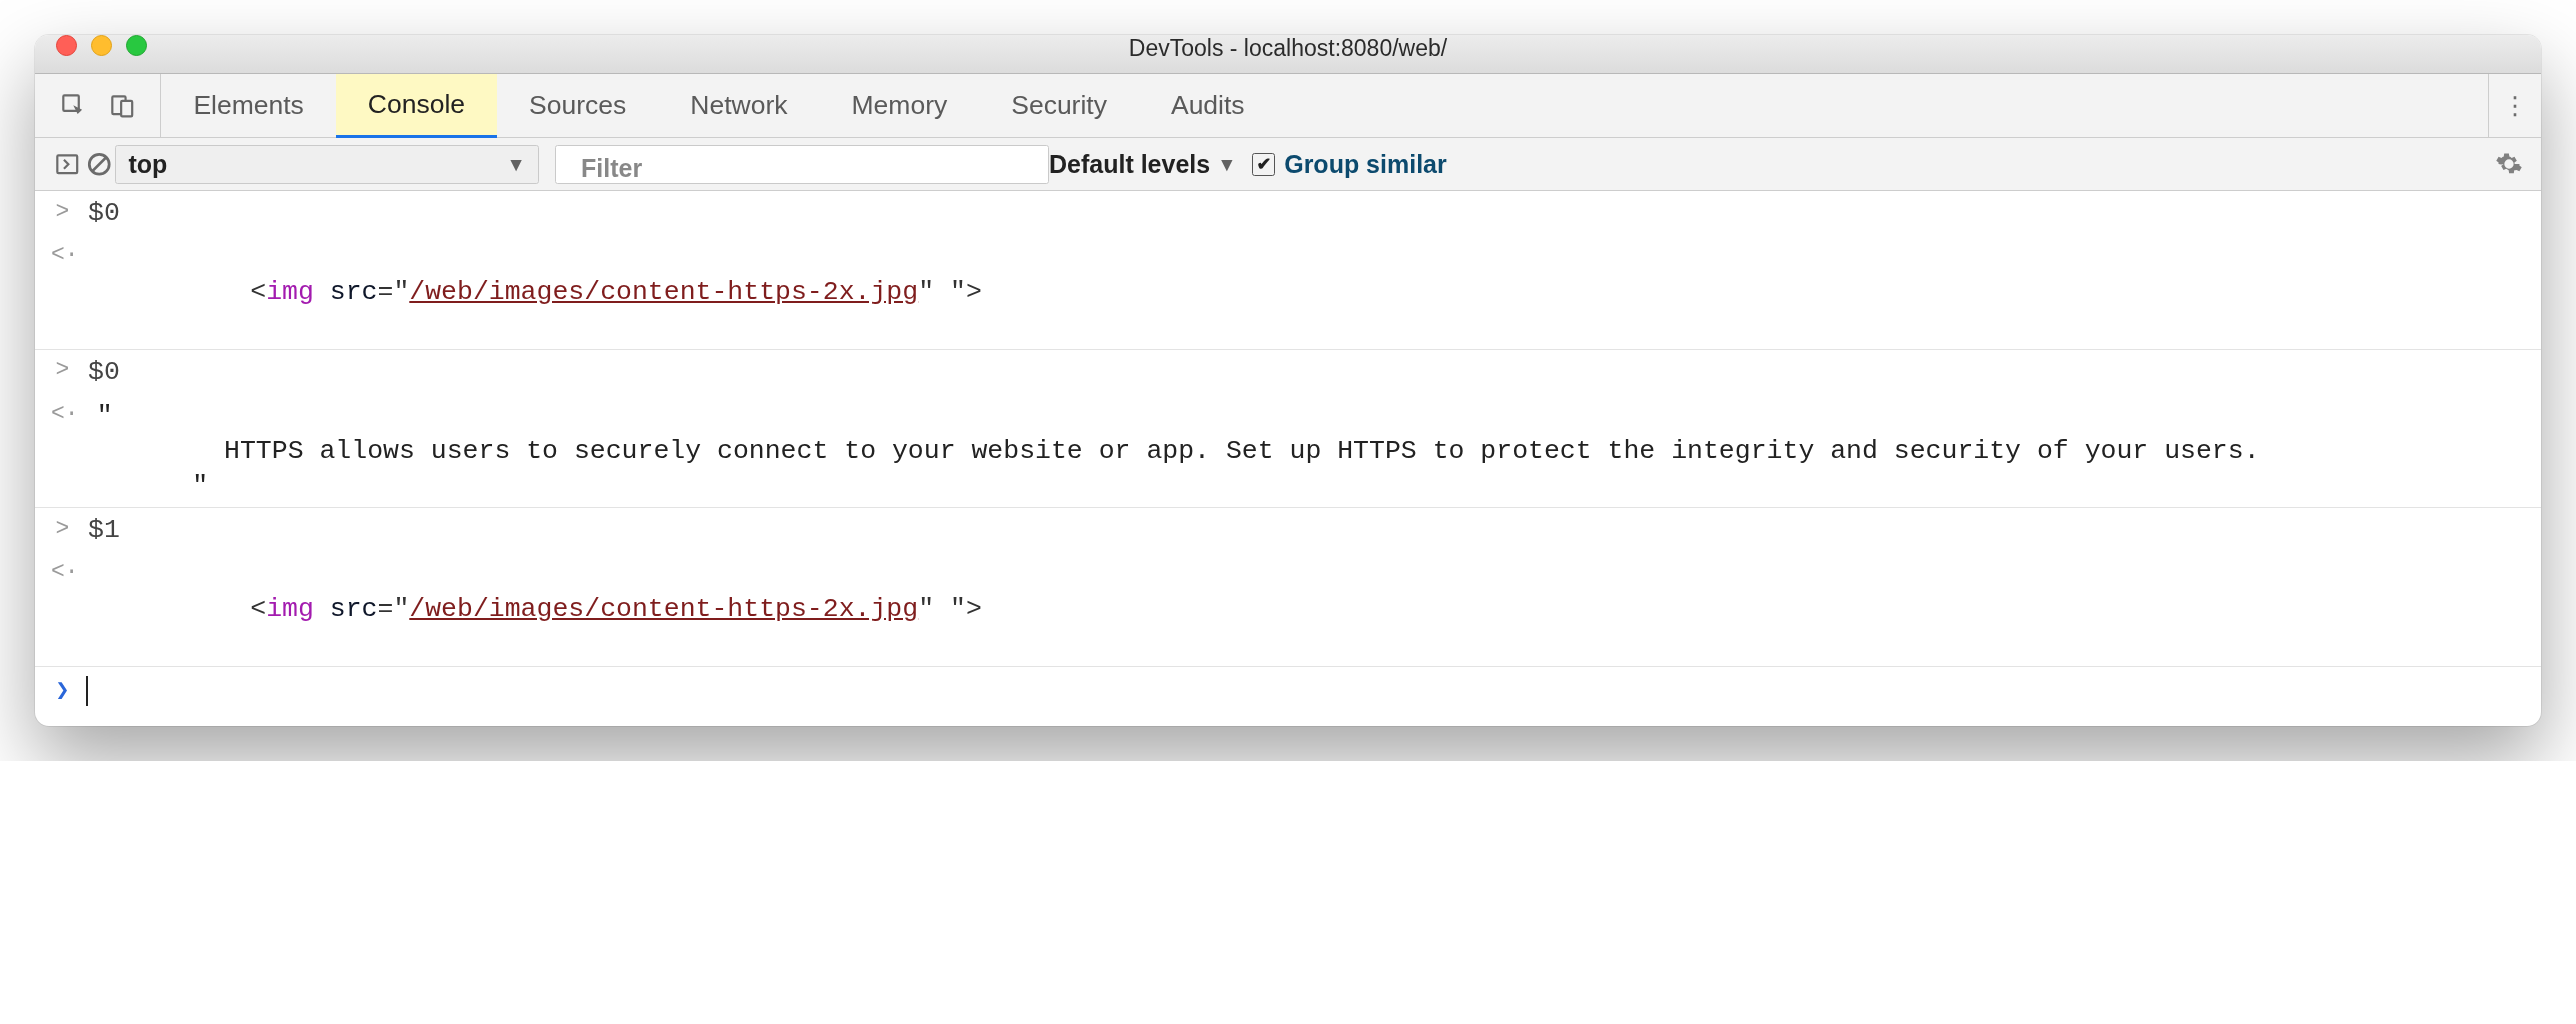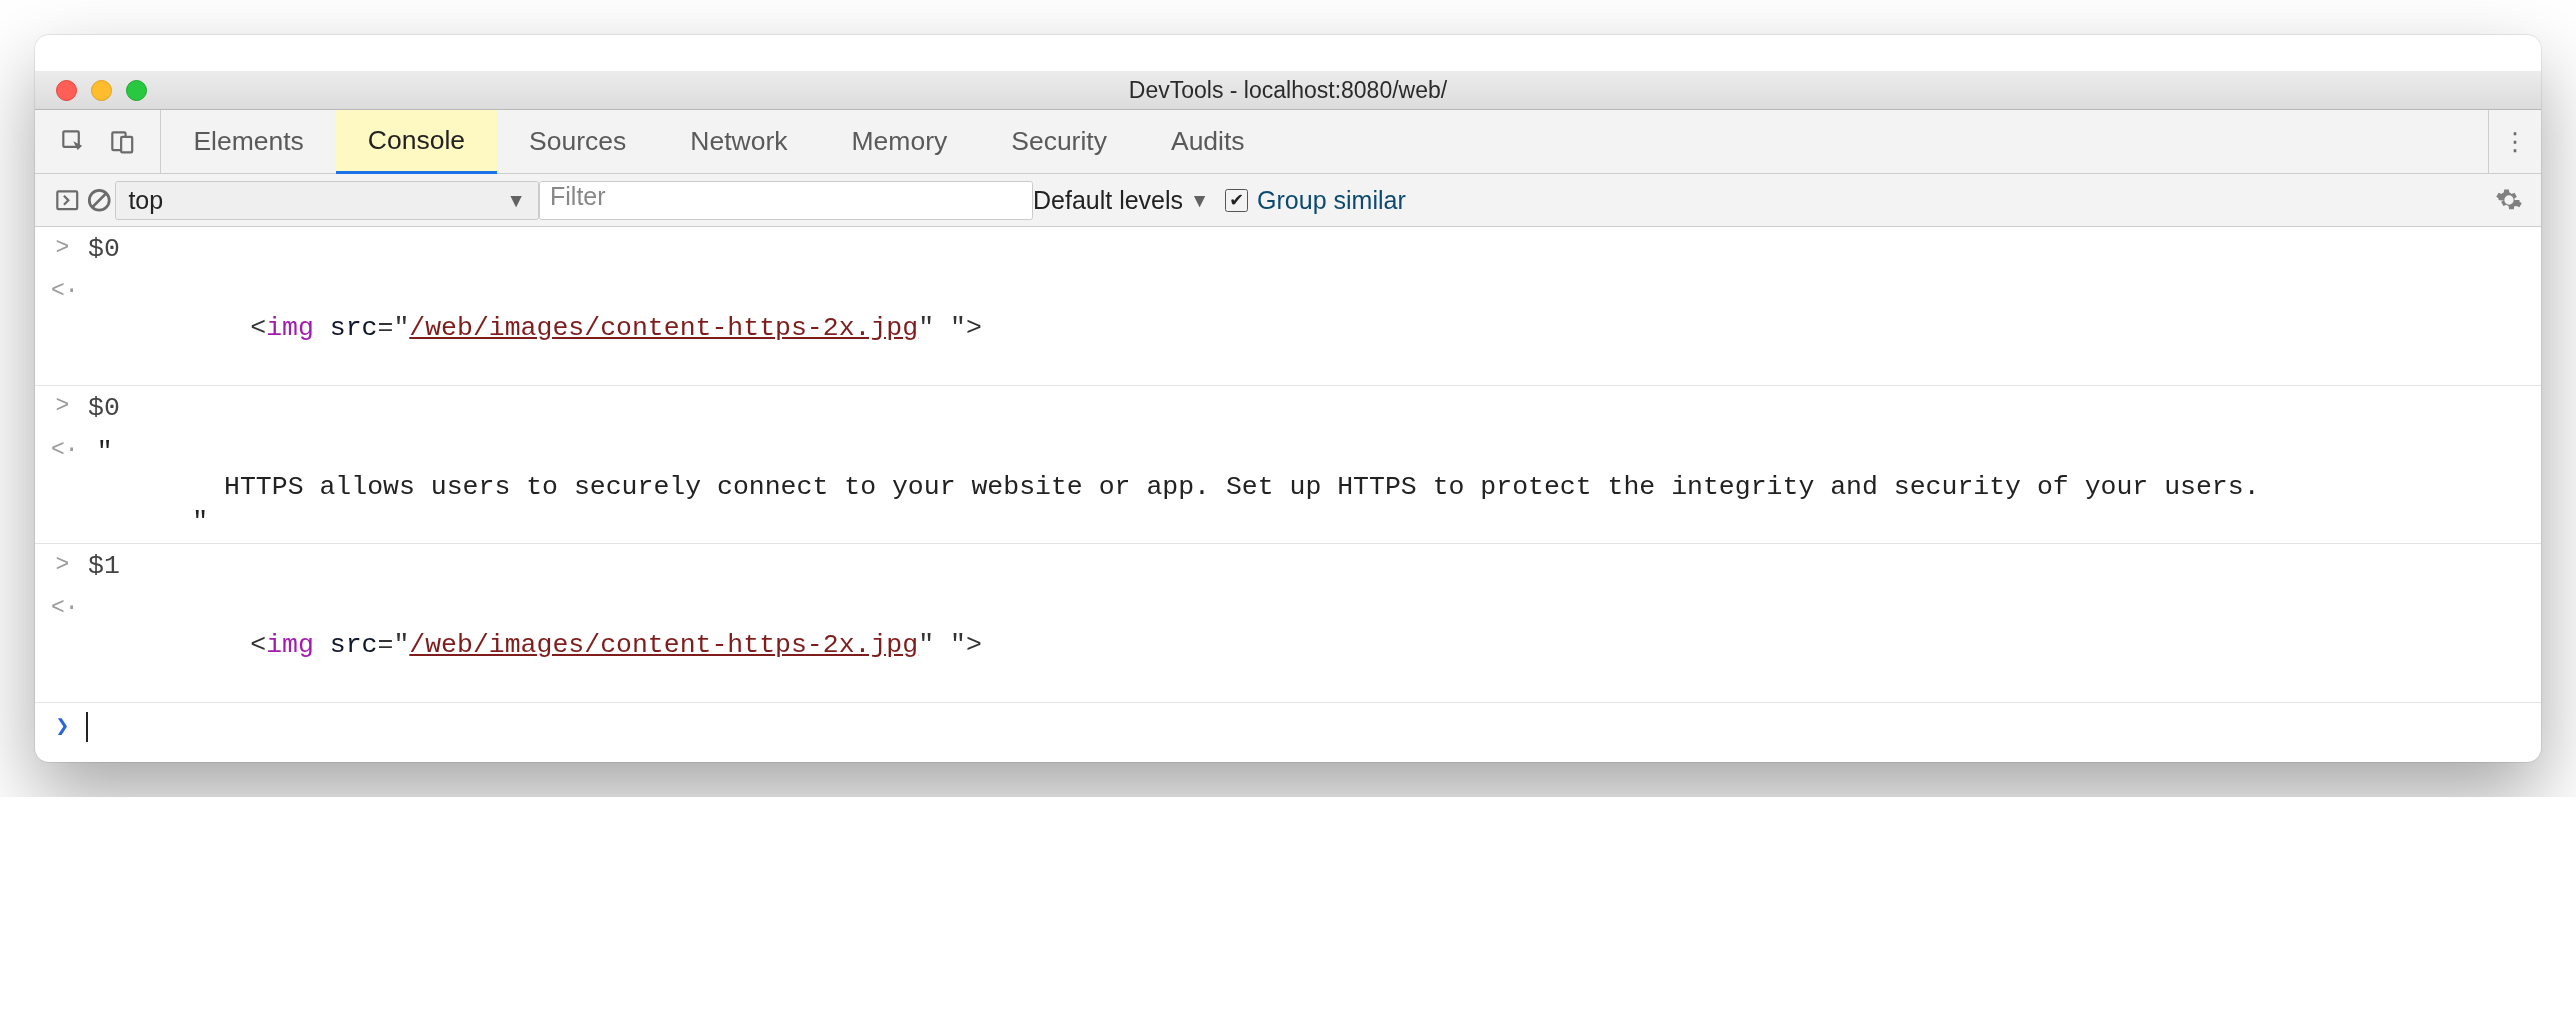--- a/index.html
+++ b/index.html
@@ -16,23 +16,22 @@
   border-radius:14px;
   background:#fff;
   box-shadow:0 35px 79px rgba(0,0,0,.35),0 0 0 0.9px rgba(0,0,0,.08);
   overflow:hidden;
 }
 .titlebar{
   height:39px;
   background:linear-gradient(#ececec,#dcdcdc);
   border-bottom:0.9px solid #b8b8b8;
   display:flex;
-  align-items:center;
+  align-items:flex-start;
   position:relative;
-  margin-top:36px;
 }
 .traffic{display:flex;gap:14px;margin-left:21px;}
 .tl{width:21px;height:21px;border-radius:50%;}
 .tl.red{background:#ff5f57;border:0.9px solid #e24238;}
 .tl.yel{background:#ffbd2e;border:0.9px solid #e1a116;}
 .tl.grn{background:#28c840;border:0.9px solid #1fa52f;}
 .titletxt{
   position:absolute;left:0;right:0;text-align:center;
   font-size:23px;color:#2b2b2b;
 }
@@ -58,35 +57,35 @@
   background:#fef9c3;
 }
 .tabspacer{flex:1;}
 .kebab{width:53px;display:flex;align-items:center;justify-content:center;border-left:0.9px solid #cdcdcd;color:#6b6b6b;font-size:25px;}
 .toolbar{
   height:53px;
   background:#f3f3f3;
   border-bottom:0.9px solid #cdcdcd;
   display:flex;align-items:center;
   font-size:25px;color:#5a5a5a;
-  padding:0 16px;gap:0;
+  padding:0 16px;gap:0;font-weight:bold;
 }
 .tool-icon{width:32px;height:32px;display:flex;align-items:center;justify-content:center;color:#6b6b6b;}
 .ctxselect{
   height:39px;min-width:424px;
   border:0.9px solid #cacaca;background:#efefef;
   display:flex;align-items:center;justify-content:space-between;
   padding:0 12.4px;border-radius:2.6px;font-size:25px;color:#222;
 }
 .ctxselect .caret{color:#626262;font-size:19.4px;}
 .filter{
   height:39px;width:494px;
   border:0.9px solid #cacaca;background:#fff;
-  padding:0 10px;font-size:25px;color:#888;
-  display:flex;align-items:flex-start;border-radius:2.6px;
+  padding:0 25px;font-size:25px;color:#888;
+  display:flex;align-items:flex-end;border-radius:2.6px;margin-left:16px;
 }
 .levels{display:flex;align-items:center;gap:7px;color:#222;}
 .chk{width:23px;height:23px;border:1.8px solid #555;border-radius:2.6px;display:flex;align-items:center;justify-content:center;font-size:17.7px;color:#222;margin-left:16px;}
 .toolspacer{flex:1;}
 .console{
   font-family:Menlo,Consolas,"Courier New",monospace;
   font-size:26.5px;color:#222;
 }
 .row{
   display:flex;align-items:flex-start;gap:14px;

